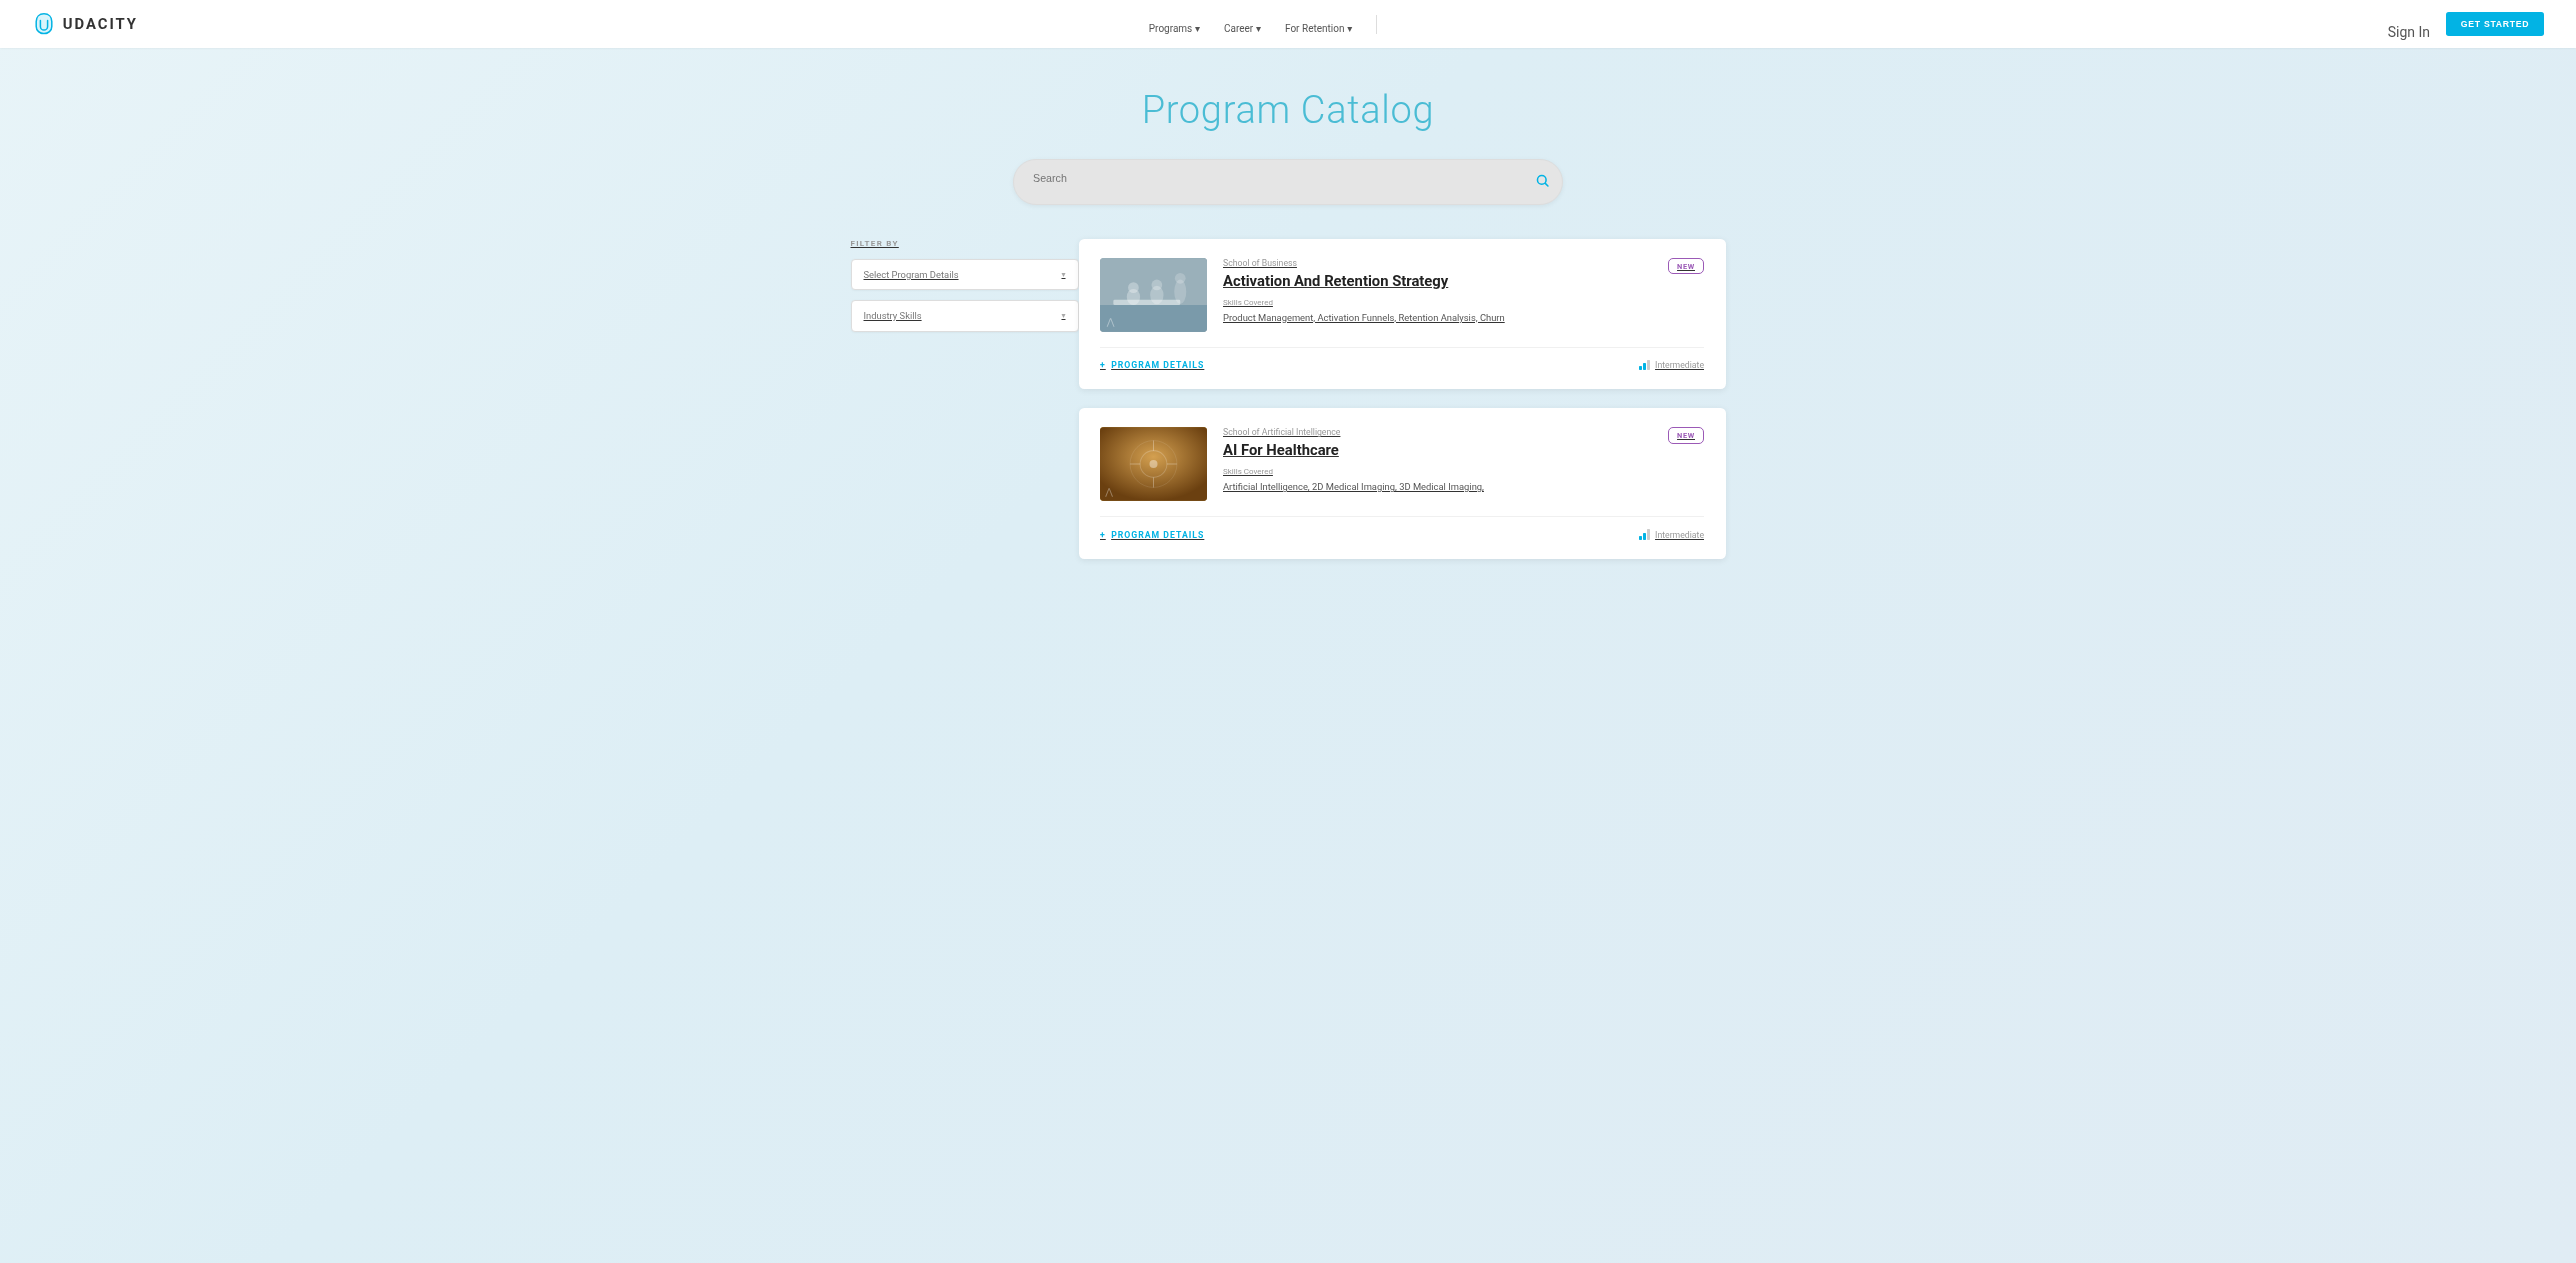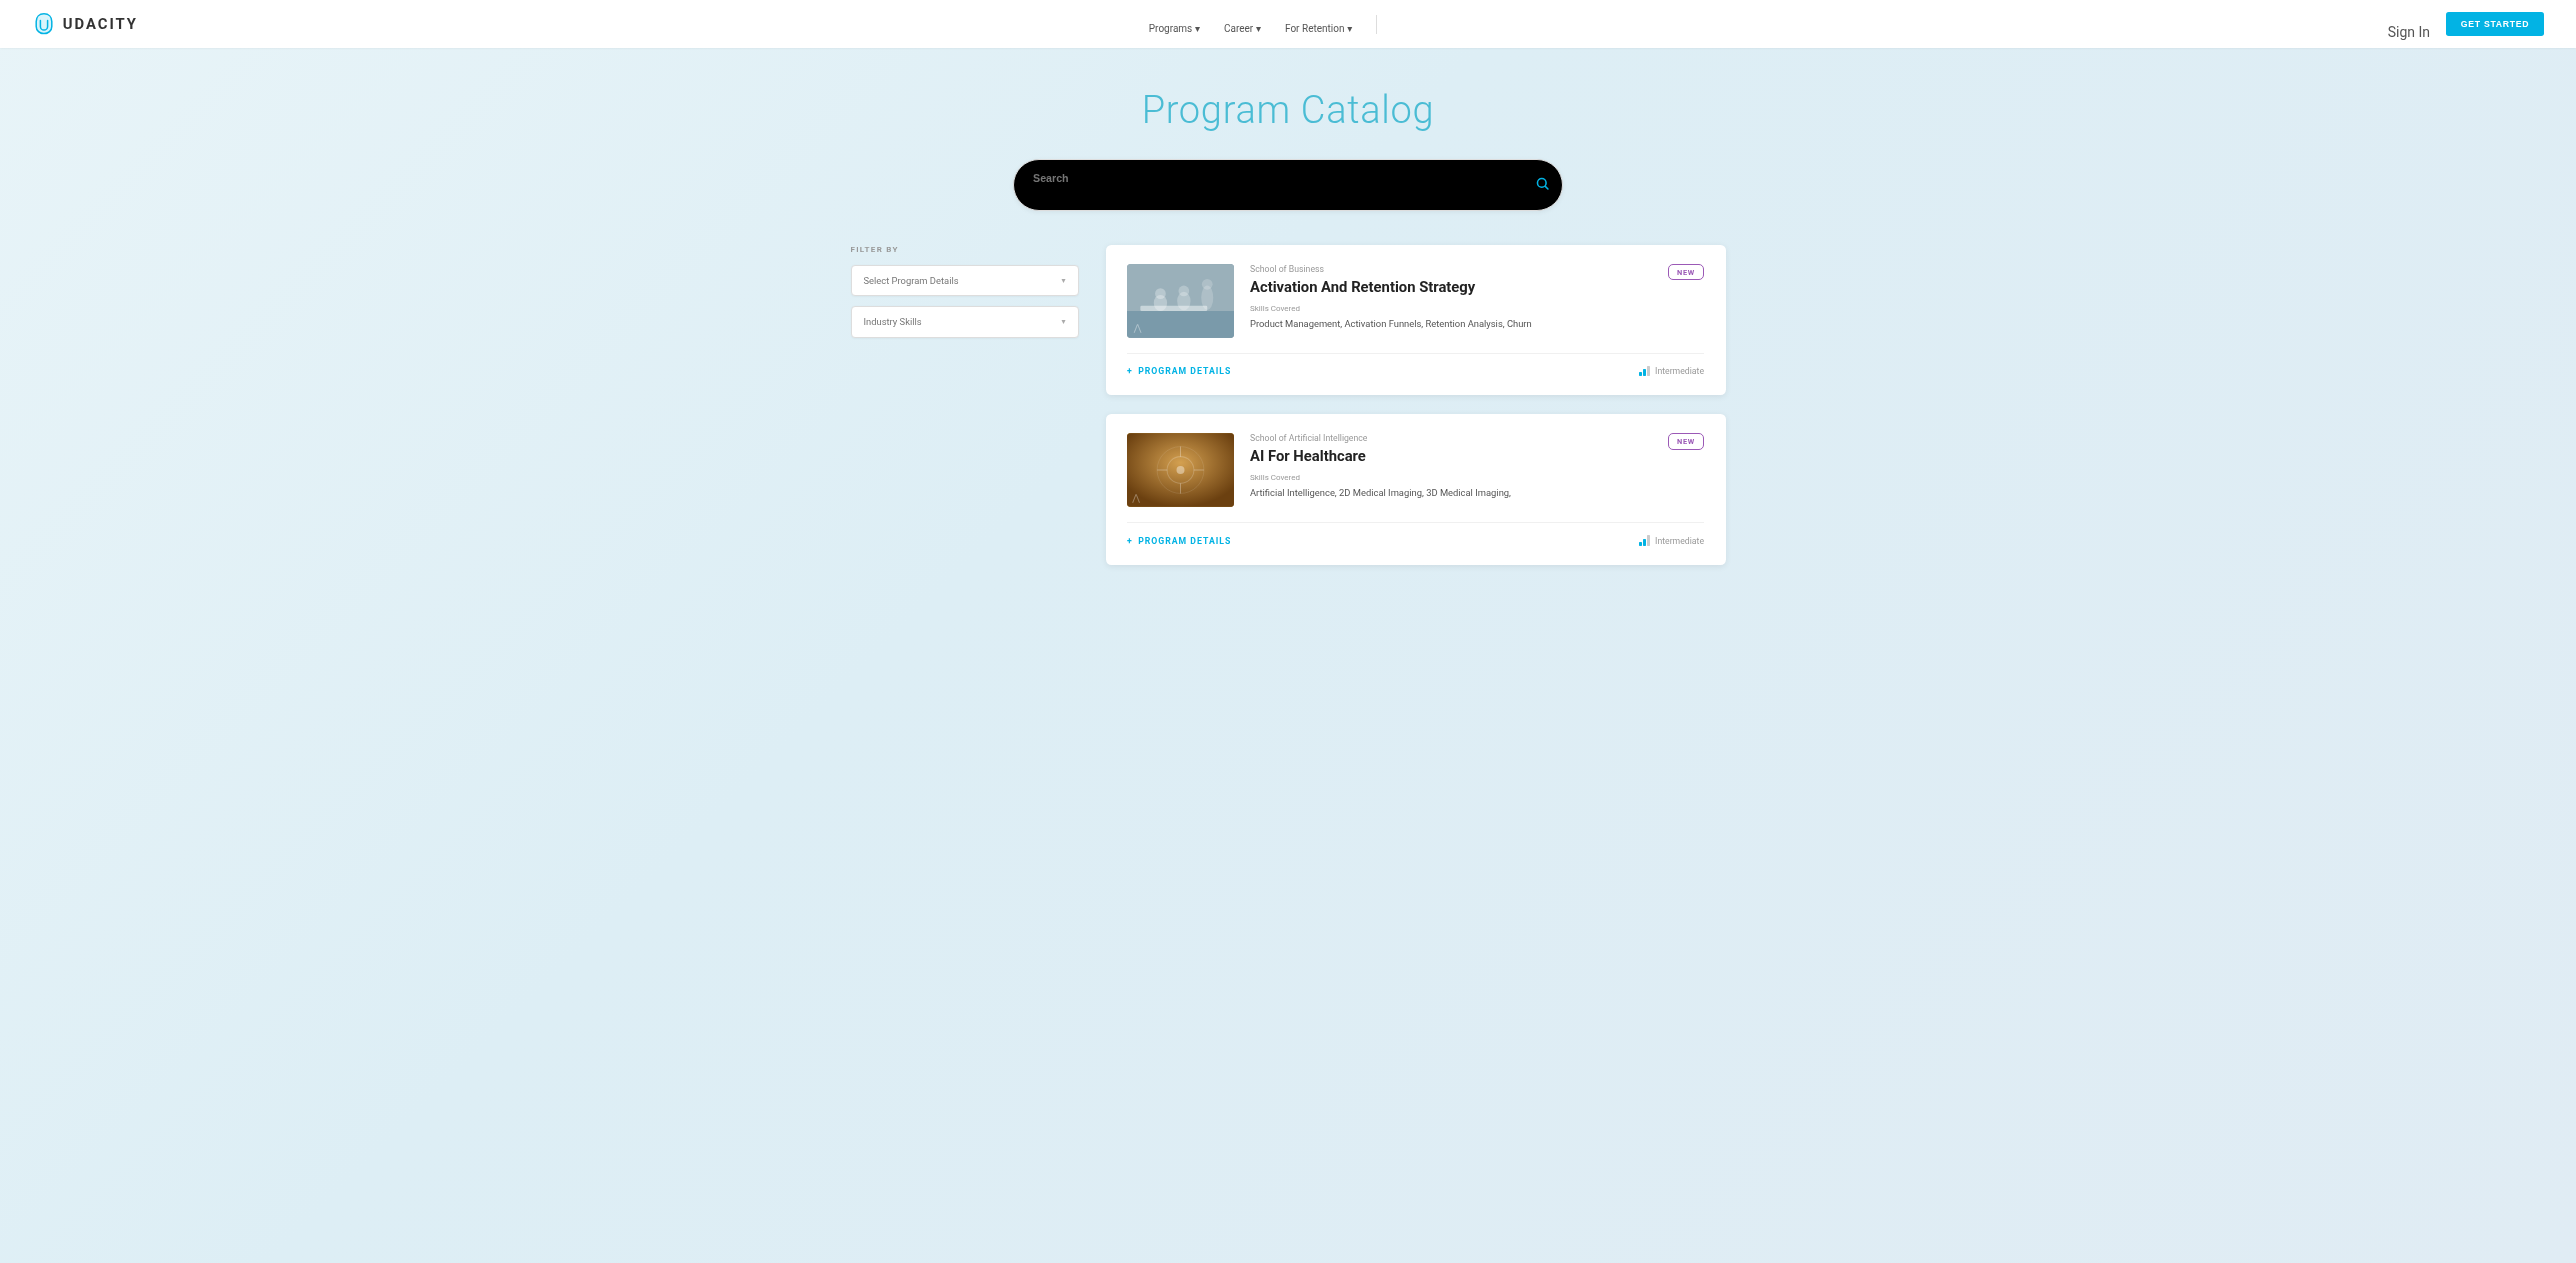--- a/index.html
+++ b/index.html
@@ -95,47 +95,46 @@
     }
 
     
     .search-container {
       max-width: 550px;
       margin: 0 auto 34px;
       position: relative;
     }
     .search-input {
       width: 100%;
-      padding: 12px 40px 26px 19px;
+      padding: 12px 40px 20px 19px;
       border-radius: 34px;
       border: 0.7px solid #ddd;
       font-size: 10.7px;
-      background: #000000;
+      background: #e5e5e5;
       box-shadow: 0 1.3px 5.4px rgba(0,0,0,0.06);
       outline: none;
       color: #777;
-      font-weight: bold;
     }
     .search-icon-btn {
       position: absolute;
       right: 13.4px;
       top: 50%;
       transform: translateY(-50%);
       background: none;
       border: none;
       cursor: pointer;
       color: #02b3e4;
       font-size: 14.8px;
     }
 
     
     .catalog-layout {
       display: flex;
-      gap: 27px;
       align-items: flex-start;
+      text-decoration: underline;
     }
 
     
     .sidebar {
       width: 228px;
       flex-shrink: 0;
     }
     .filter-by-label {
       font-size: 8px;
       font-weight: 700;

